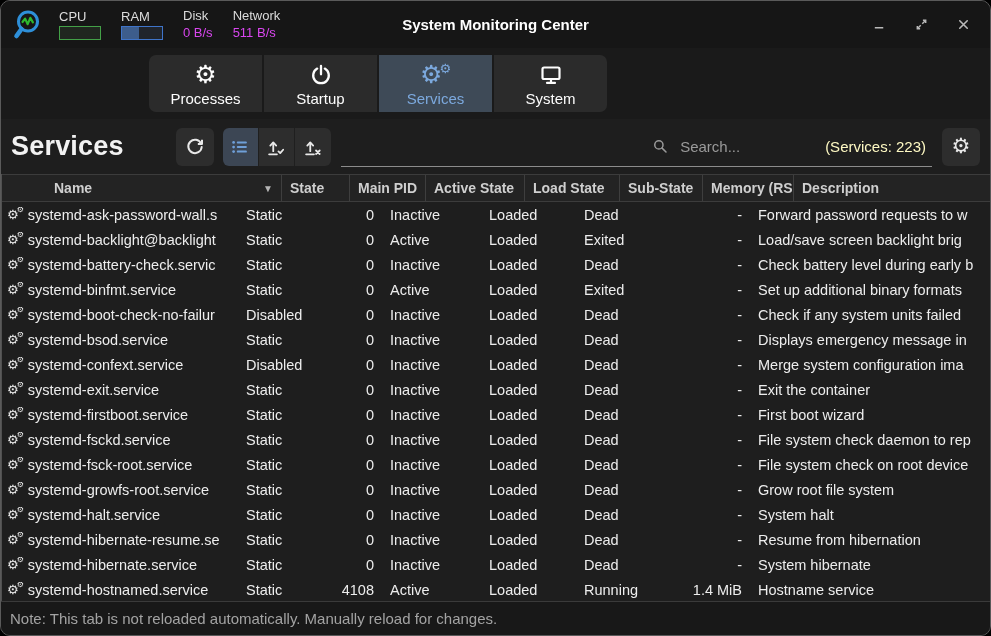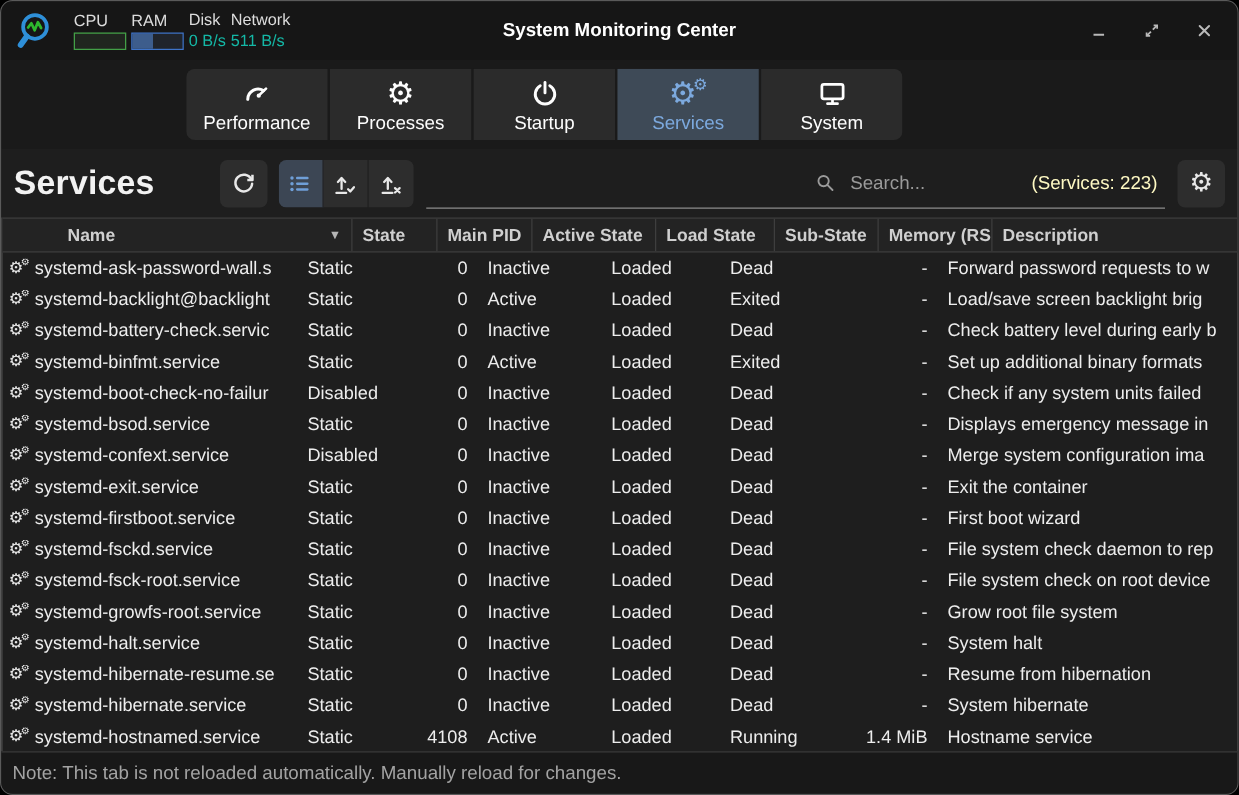--- a/index.html
+++ b/index.html
@@ -4,24 +4,24 @@
 <style>
   html,body{margin:0;padding:0;background:#000;width:991px;height:636px;
     font-family:"Liberation Sans", sans-serif; -webkit-font-smoothing:antialiased;}
   .window{box-sizing:border-box;width:991px;height:636px;border:1px solid #5a5a5a;
     border-radius:10px;overflow:hidden;background:#1e1e1e;display:flex;flex-direction:column;}
 
   
   .titlebar{height:47px;flex:none;background:#161616;display:flex;align-items:center;
     padding:0 10px;position:relative;}
   .app-icon{width:36px;height:36px;flex:none;margin-right:12px;}
-  .meters{display:flex;gap:4px;align-items:stretch;}
+  .meters{display:flex;gap:20px;align-items:stretch;}
   .meter{display:flex;flex-direction:column;justify-content:center;gap:3px;}
   .meter .mlabel{font-size:13px;color:#dcdcdc;line-height:13px;}
-  .meter .mvalue{font-size:13px;color:#14b8a6;line-height:15px;}
+  .meter .mvalue{font-size:13px;color:#d946ef;line-height:15px;}
   .meter .box{width:42px;height:14px;box-sizing:border-box;}
   .box.cpu{border:1px solid #43a047;background:#20261f;}
   .box.ram{border:1px solid #3f74c9;background:linear-gradient(to right,#3d5d8c 42%,#20242b 42%);}
   .tb-title{position:absolute;left:0;right:0;text-align:center;font-size:15px;font-weight:bold;
     color:#fff;pointer-events:none;}
   .win-controls{margin-left:auto;display:flex;gap:24px;padding-right:8px;z-index:2;}
   .wbtn{width:18px;height:18px;color:#b9b9b9;display:flex;align-items:center;justify-content:center;cursor:default;}
   .wbtn svg{width:15px;height:15px;}
 
   
@@ -134,30 +134,20 @@
       <span class="wbtn">
         <svg viewBox="0 0 16 16">
             <path d="M4 4l8 8M12 4l-8 8" stroke="currentColor" stroke-width="1.7" stroke-linecap="round"></path>
           </svg>
       </span>
     </div>
   </div>
 
   <div class="tabstrip">
     <div class="tab-bar">
-        <div class="tab">
-          <span class="ticon">
-            <svg viewBox="0 0 24 24">
-              <path d="M4.2 16.5a8.3 8.3 0 0 1 12.6-7" fill="none" stroke="currentColor" stroke-width="2.4" stroke-linecap="round"></path>
-              <circle cx="13" cy="13.5" r="1.7" fill="currentColor"></circle>
-              <path d="M14 12.5l4.8-4.6" stroke="currentColor" stroke-width="2.2" stroke-linecap="round"></path>
-            </svg>
-          </span>
-          <span class="tlabel">Performance</span>
-        </div>
         <div class="tab">
           <span class="ticon">
             <span class="g1">⚙</span>
           </span>
           <span class="tlabel">Processes</span>
         </div>
         <div class="tab">
           <span class="ticon">
             <svg viewBox="0 0 24 24">
               <path d="M8.2 5.6a7.8 7.8 0 1 0 7.6 0" fill="none" stroke="currentColor" stroke-width="2.3" stroke-linecap="round"></path>

